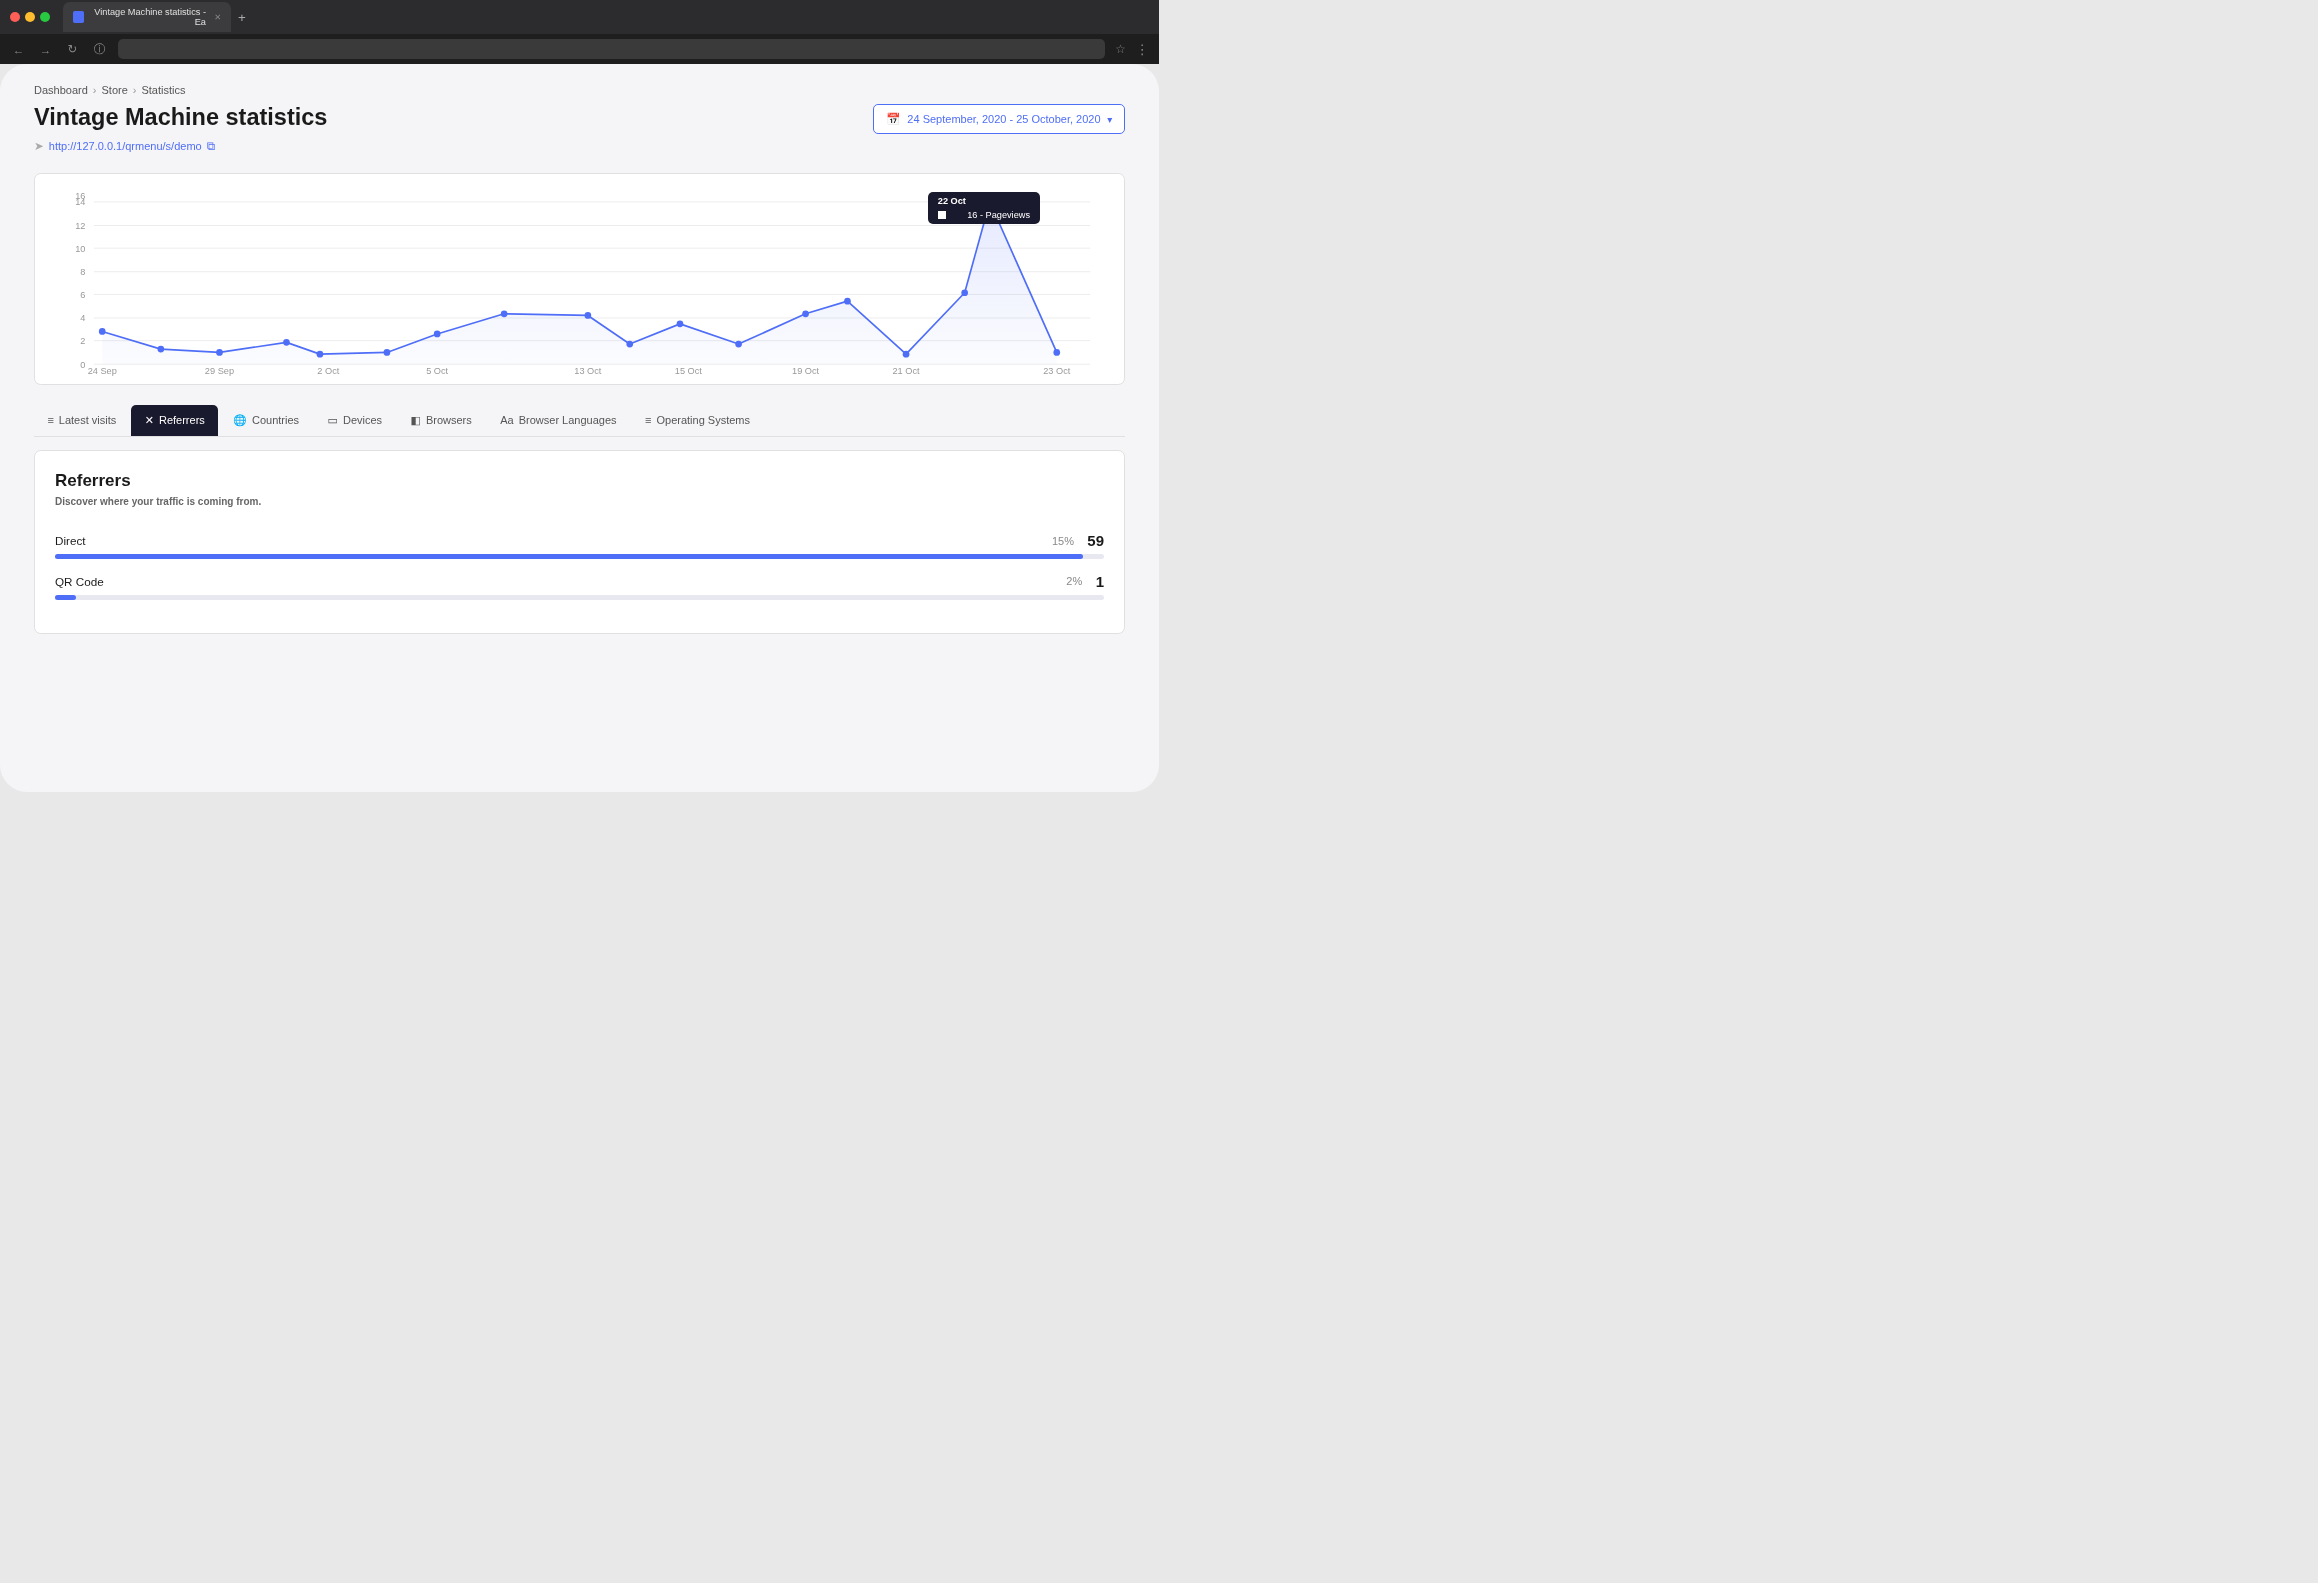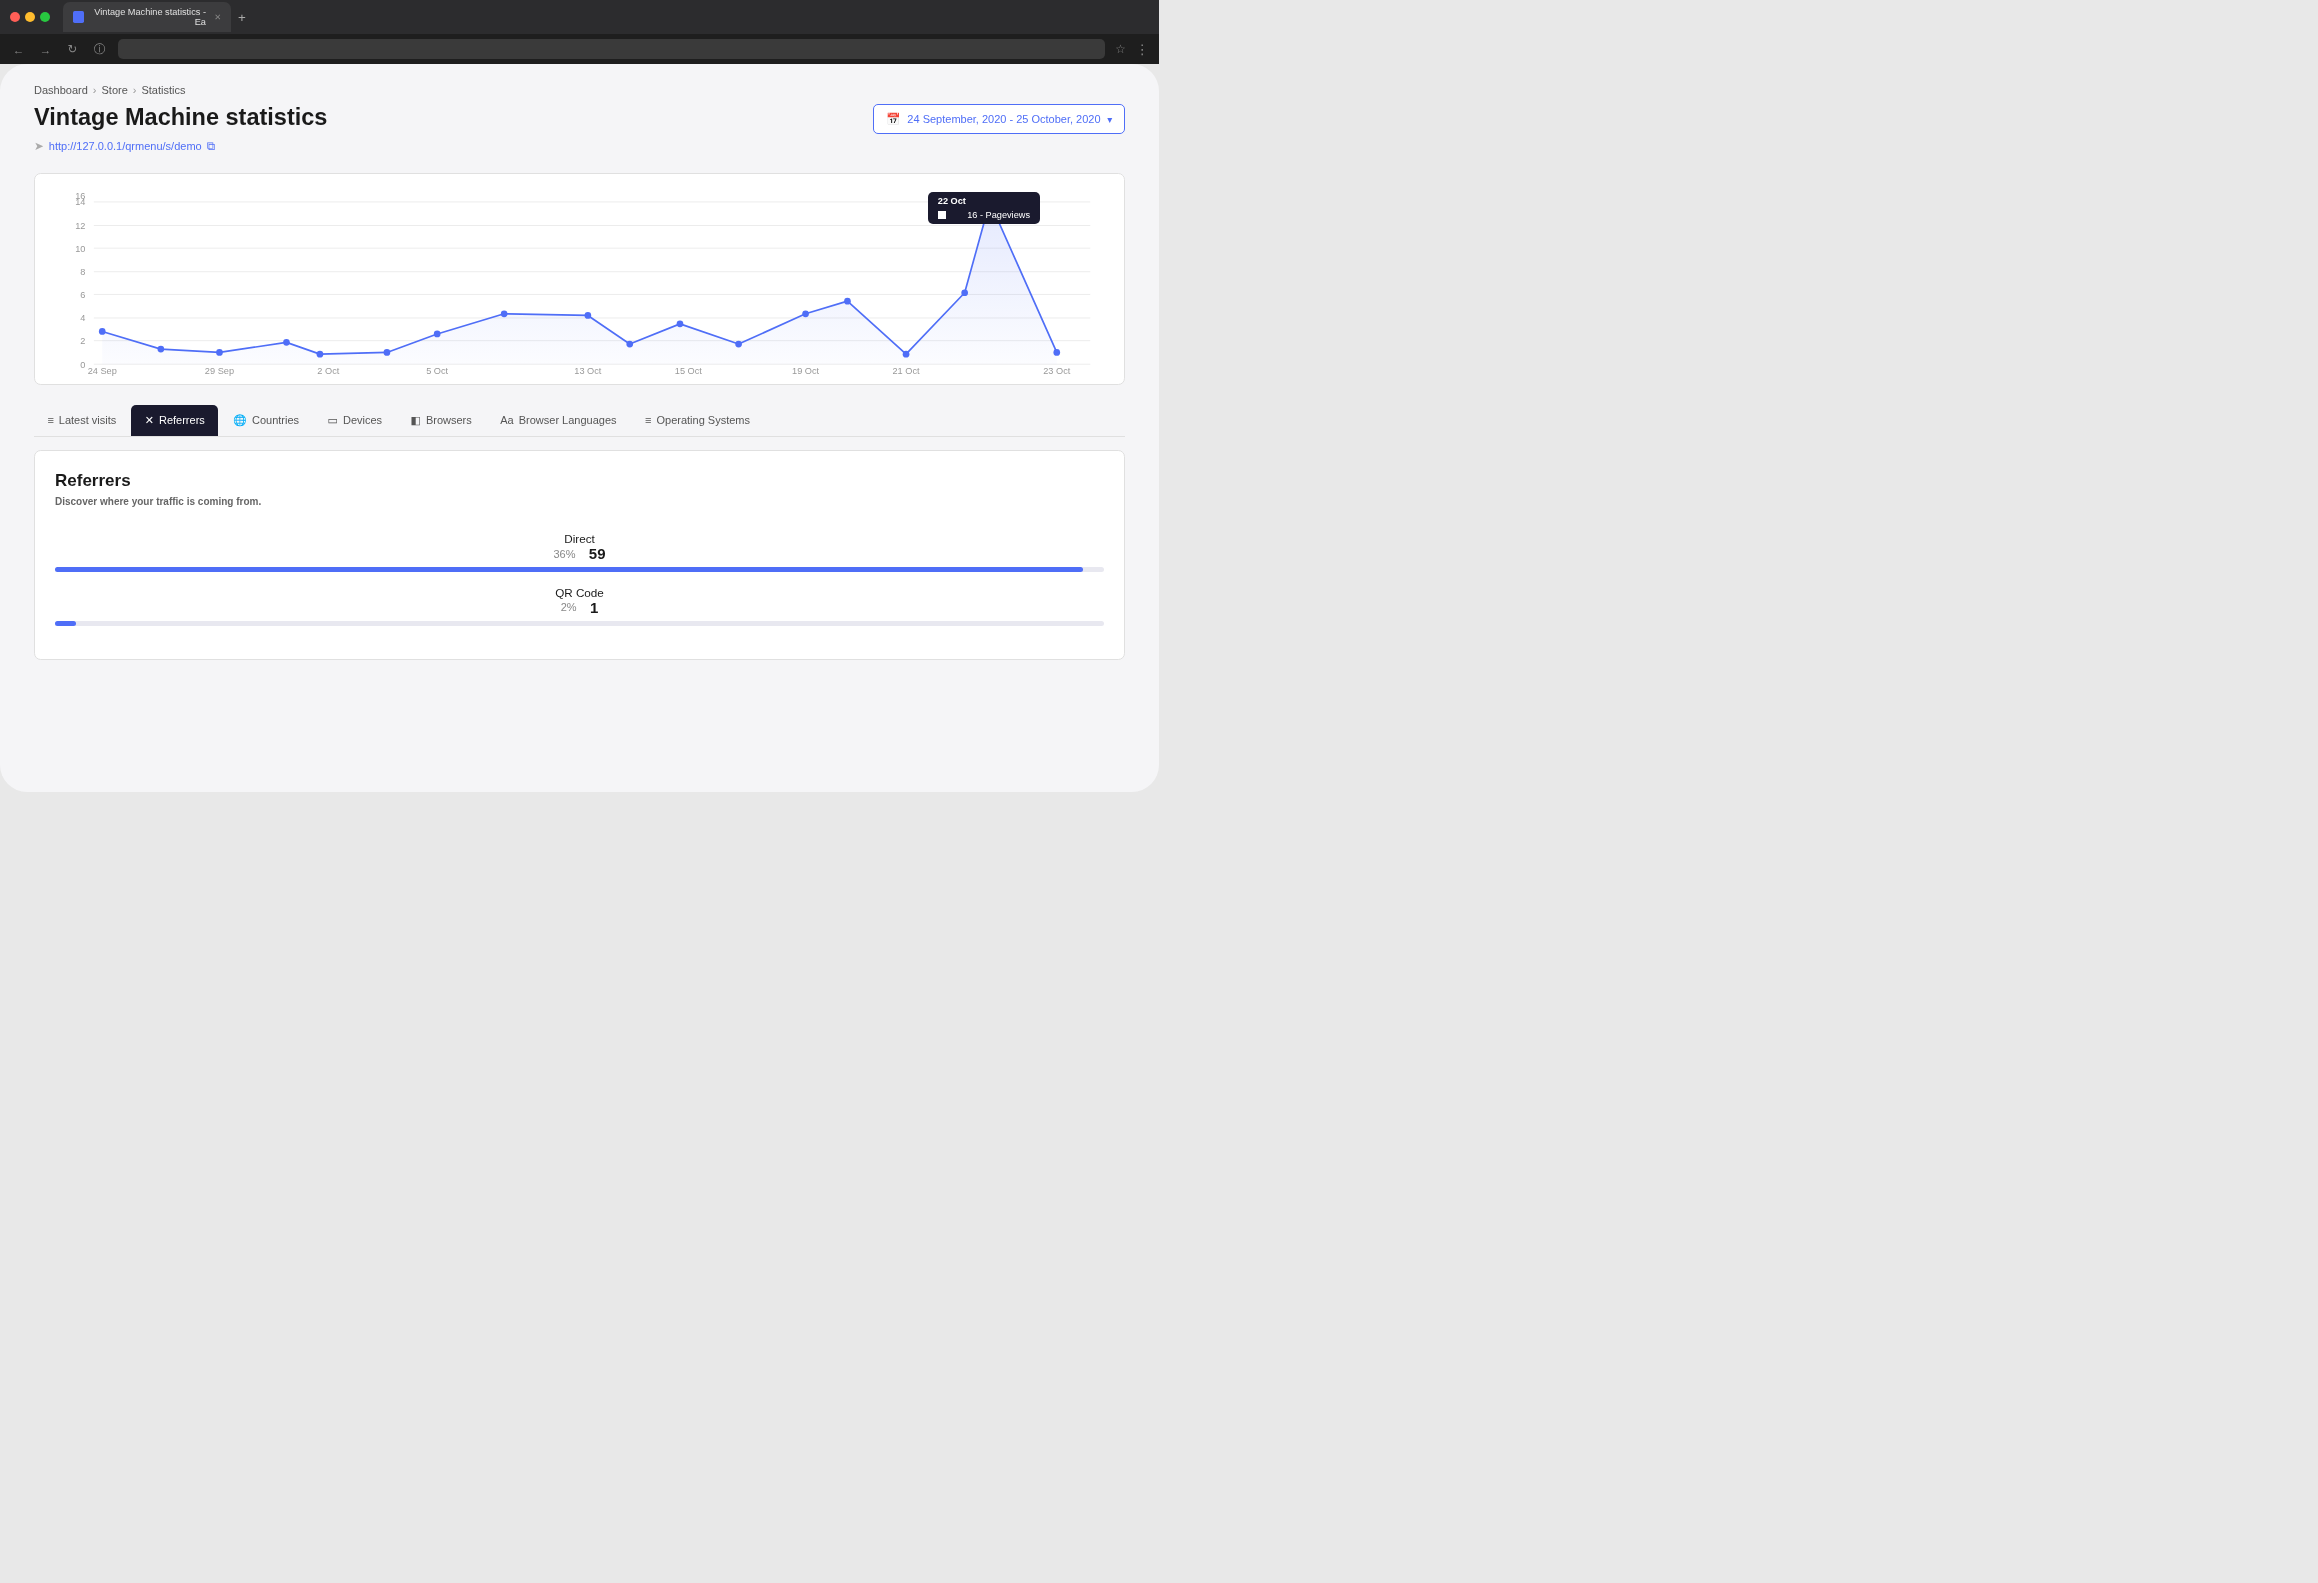--- a/index.html
+++ b/index.html
@@ -205,21 +205,20 @@
     }
     
     .referrer-row {
       margin-bottom: 13.4px;
     }
     .referrer-header {
       display: flex;
       align-items: center;
       justify-content: space-between;
       margin-bottom: 5px;
-      flex-direction: column;
     }
     .referrer-name { font-size: 11.7px; color: #1a1a1a; font-weight: 500; }
     .referrer-stats { display: flex; align-items: center; gap: 13.4px; }
     .referrer-pct { font-size: 11px; color: #888; }
     .referrer-count { font-size: 15px; font-weight: 700; color: #1a1a1a; }
     .progress-bar-bg {
       background: #e8e8f0;
       border-radius: 2.5px;
       height: 5px;
       width: 100%;
@@ -393,21 +392,21 @@
 
   <div class="content-panel">
     <h2 class="panel-title">Referrers</h2>
     <p class="panel-subtitle">Discover where your traffic is coming from.</p>
 
     <div id="referrer-rows">
         <div class="referrer-row">
       <div class="referrer-header">
         <span class="referrer-name">Direct</span>
         <div class="referrer-stats">
-          <span class="referrer-pct">36%</span>
+          <span class="referrer-pct">15%</span>
           <span class="referrer-count">59</span>
         </div>
       </div>
       <div class="progress-bar-bg">
         <div class="progress-bar-fill" style="width: 98%"></div>
       </div>
     </div>
         <div class="referrer-row">
       <div class="referrer-header">
         <span class="referrer-name">QR Code</span>

